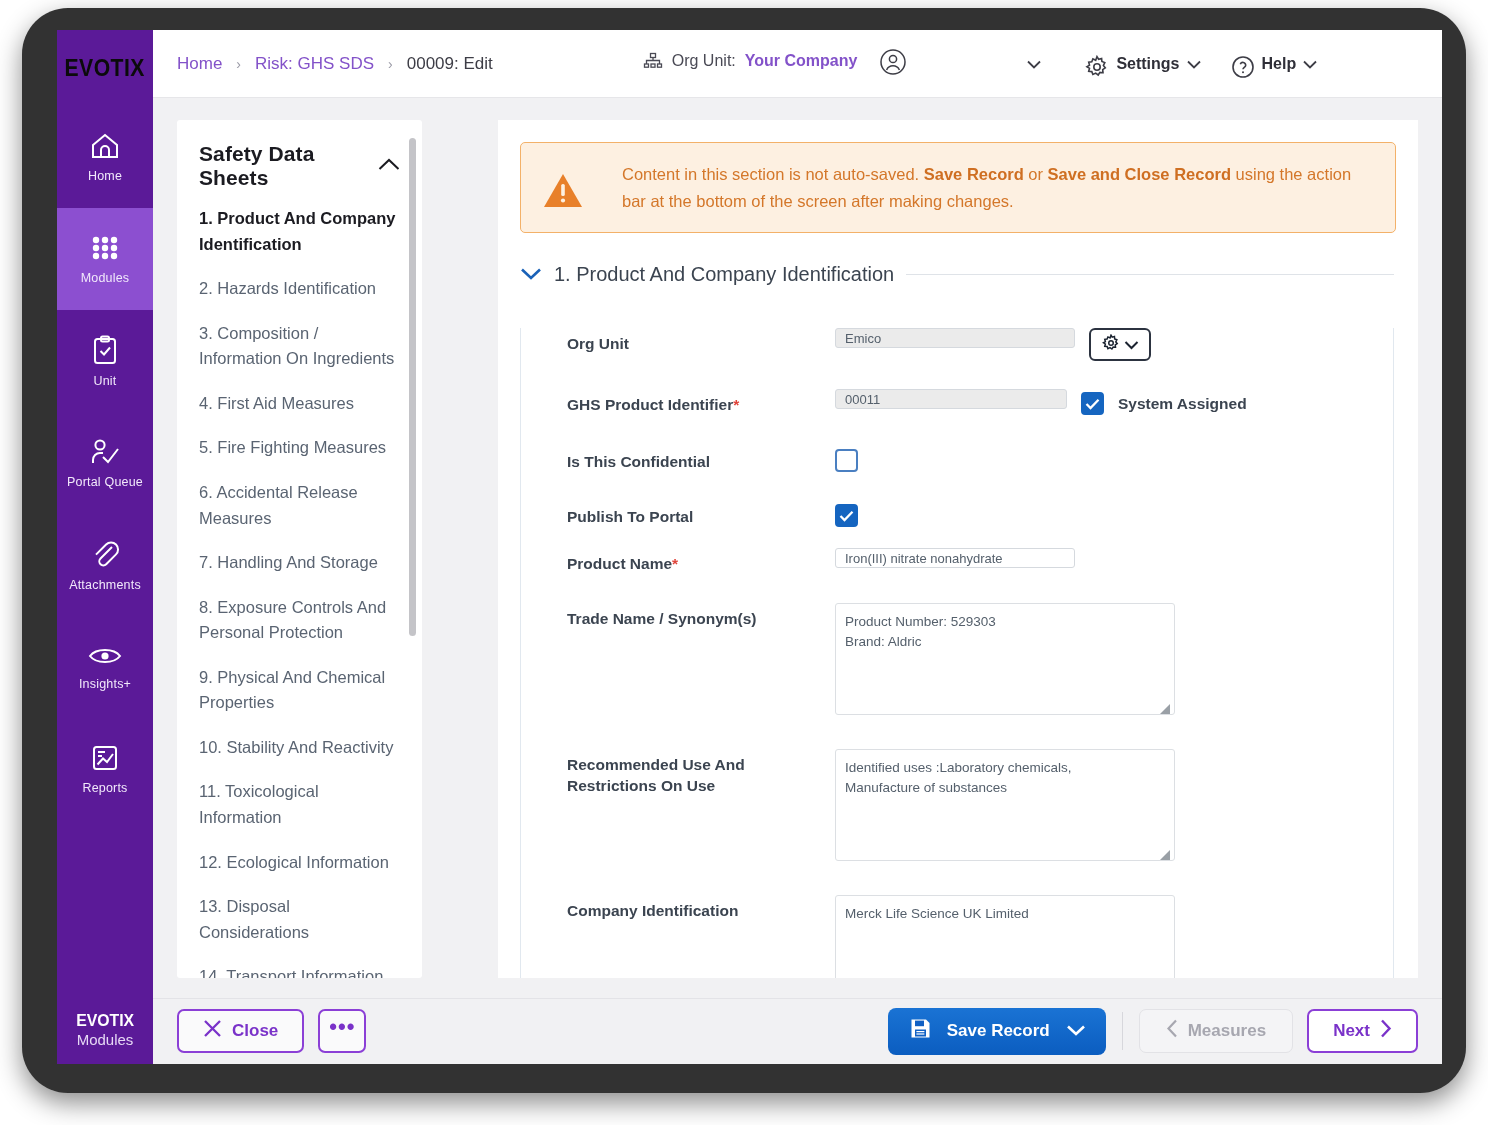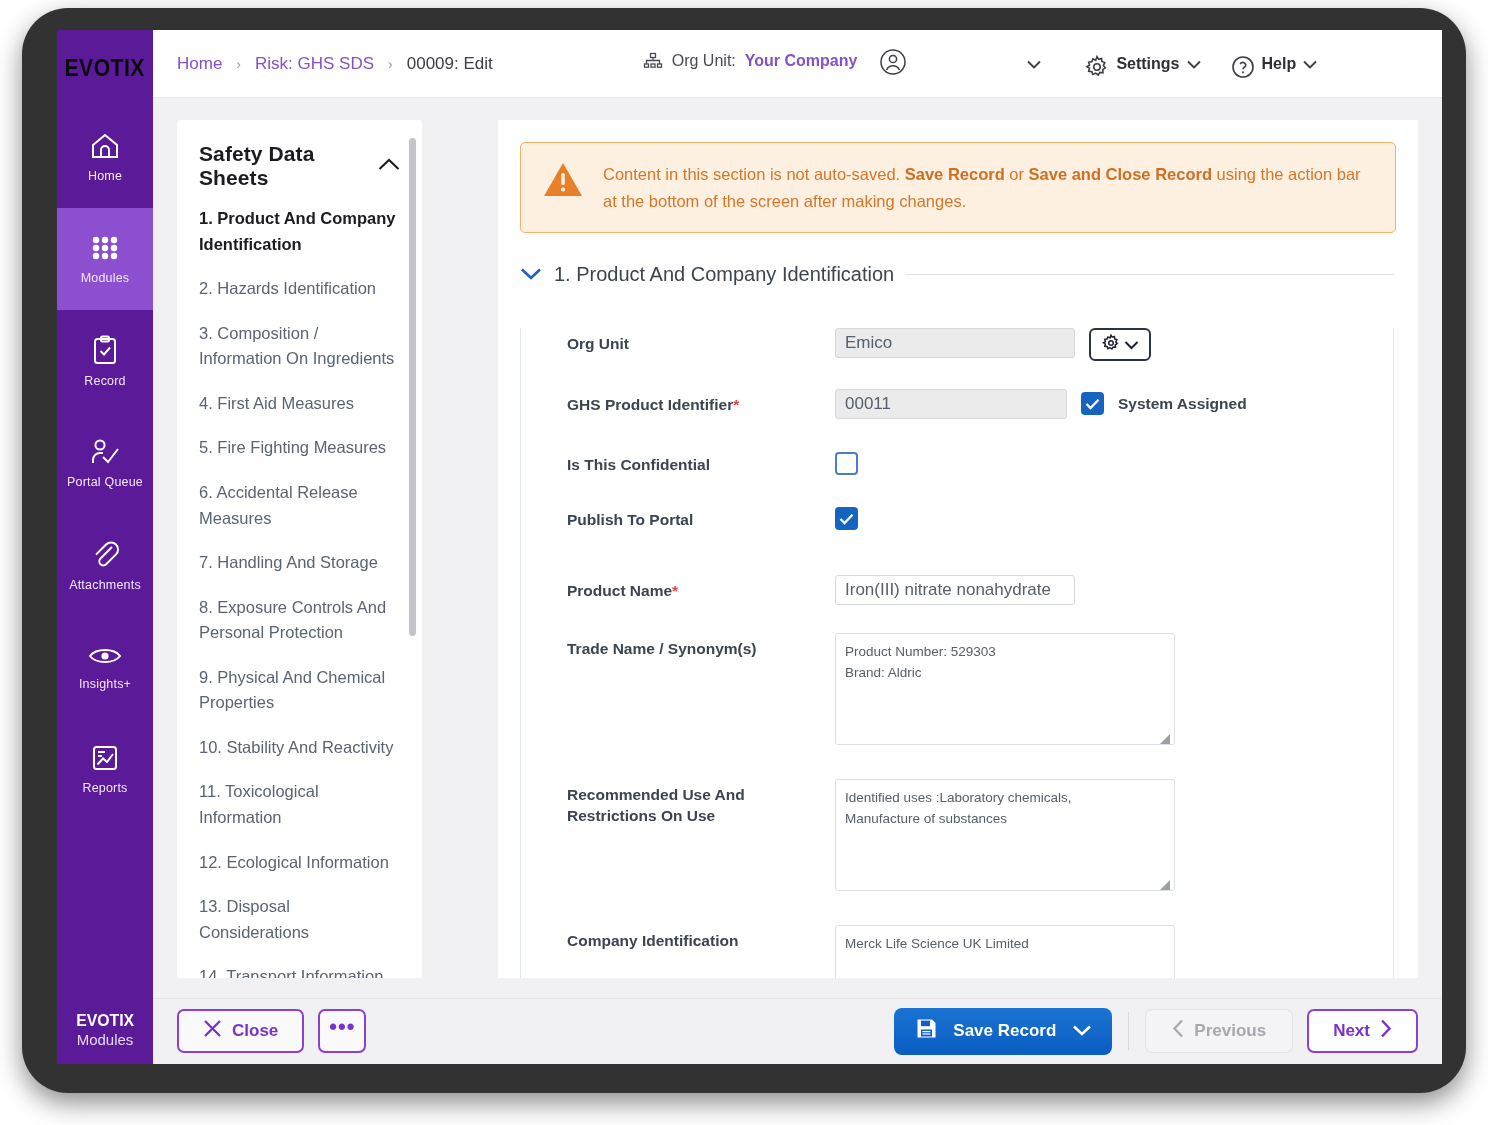--- a/index.html
+++ b/index.html
@@ -148,22 +148,22 @@
     overflow: hidden;
   }
 
   
   #warn {
     margin: 22px 22px 0 22px;
     background: #fdf0e1;
     border: 1px solid #f3b169;
     border-radius: 5px;
     display: flex;
-    align-items: flex-start;
-    gap: 20px;
+    align-items: flex-end;
+    gap: 39px;
     padding: 18px 22px;
   }
   #warn .msg {
     font-size: 16.5px;
     color: #d4772a;
     line-height: 1.62;
   }
   #warn .msg b { font-weight: 800; color:#cf6f22; }
 
   
@@ -189,25 +189,25 @@
     font-size: 15.5px;
     font-weight: 700;
     color: #3b4450;
     padding-top: 6px;
     line-height: 1.35;
   }
   .row .lab .req { color: #e0443b; font-weight: 700; }
   .row .ctl { flex: 1; display:flex; align-items:flex-start; gap: 14px; }
 
   .tinput {
-    width: 240px; height: 30px;
+    width: 240px; height: 20px;
     border: 1px solid #d5d9de;
     border-radius: 3px;
     background: #ebebeb;
-    font-size: 17px; color: #55606c;
+    font-size: 13px; color: #55606c;
     padding: 0 9px;
     font-family: "Liberation Sans", sans-serif;
   }
   .tinput.white { background:#ffffff; }
   .tarea {
     width: 340px; height: 112px;
     border: 1px solid #dcdfe3;
     border-radius: 3px;
     background:#ffffff;
     font-size: 13.5px; color:#55606c;
@@ -347,21 +347,21 @@
     </div>
 
     <div class="rail-item">
       <span>
         <svg width="26" height="30" viewBox="0 0 26 30" fill="none" stroke="#fff" stroke-width="2">
           <rect x="3" y="4" width="20" height="24" rx="2.5"></rect>
           <rect x="9" y="1.5" width="8" height="5" rx="1.5"></rect>
           <path d="M8.5 16 L12 19.5 L18 12.5"></path>
         </svg>
       </span>
-      <span class="lbl">Record</span>
+      <span class="lbl">Unit</span>
     </div>
 
     <div class="rail-item">
       <span>
         <svg width="32" height="28" viewBox="0 0 32 28" fill="none" stroke="#fff" stroke-width="2">
           <circle cx="11" cy="7" r="4.6"></circle>
           <path d="M4 25 v-3 a7 7 0 0 1 7-7 h3"></path>
           <path d="M14 19 L19 24 L29 11"></path>
         </svg>
       </span>
@@ -575,21 +575,21 @@
           <div class="lab">Publish To Portal</div>
           <div class="ctl">
             <div class="cbox on">
               <svg width="15" height="12" viewBox="0 0 15 12" fill="none" stroke="#fff" stroke-width="2.3">
                     <path d="M1.5 6 L5.5 10 L13.5 1.8"></path>
                   </svg>
             </div>
           </div>
         </div>
 
-        <div class="row" style="margin-top:44px;">
+        <div class="row" style="margin-top:20px;">
           <div class="lab"><span>Product Name</span><span class="req">*</span></div>
           <div class="ctl">
             <input class="tinput white" value="Iron(III) nitrate nonahydrate" style="">
           </div>
         </div>
 
         <div class="row" style="margin-top:28px;">
           <div class="lab">Trade Name / Synonym(s)</div>
           <div class="ctl">
             <div class="tawrap">
@@ -665,21 +665,21 @@
       </div>
 
       <div id="save-divider"></div>
 
       <div class="btn" id="prev-btn">
         <span>
           <svg width="12" height="19" viewBox="0 0 12 19" fill="none" stroke="#a7a7b0" stroke-width="2.2">
                 <path d="M10 1.5 L2.5 9.5 L10 17.5"></path>
               </svg>
         </span>
-        <span>Previous</span>
+        <span>Measures</span>
       </div>
 
       <div class="btn" id="next-btn">
         <span>Next</span>
         <span>
           <svg width="12" height="19" viewBox="0 0 12 19" fill="none" stroke="#7a32c9" stroke-width="2.4">
                 <path d="M2 1.5 L9.5 9.5 L2 17.5"></path>
               </svg>
         </span>
       </div>

